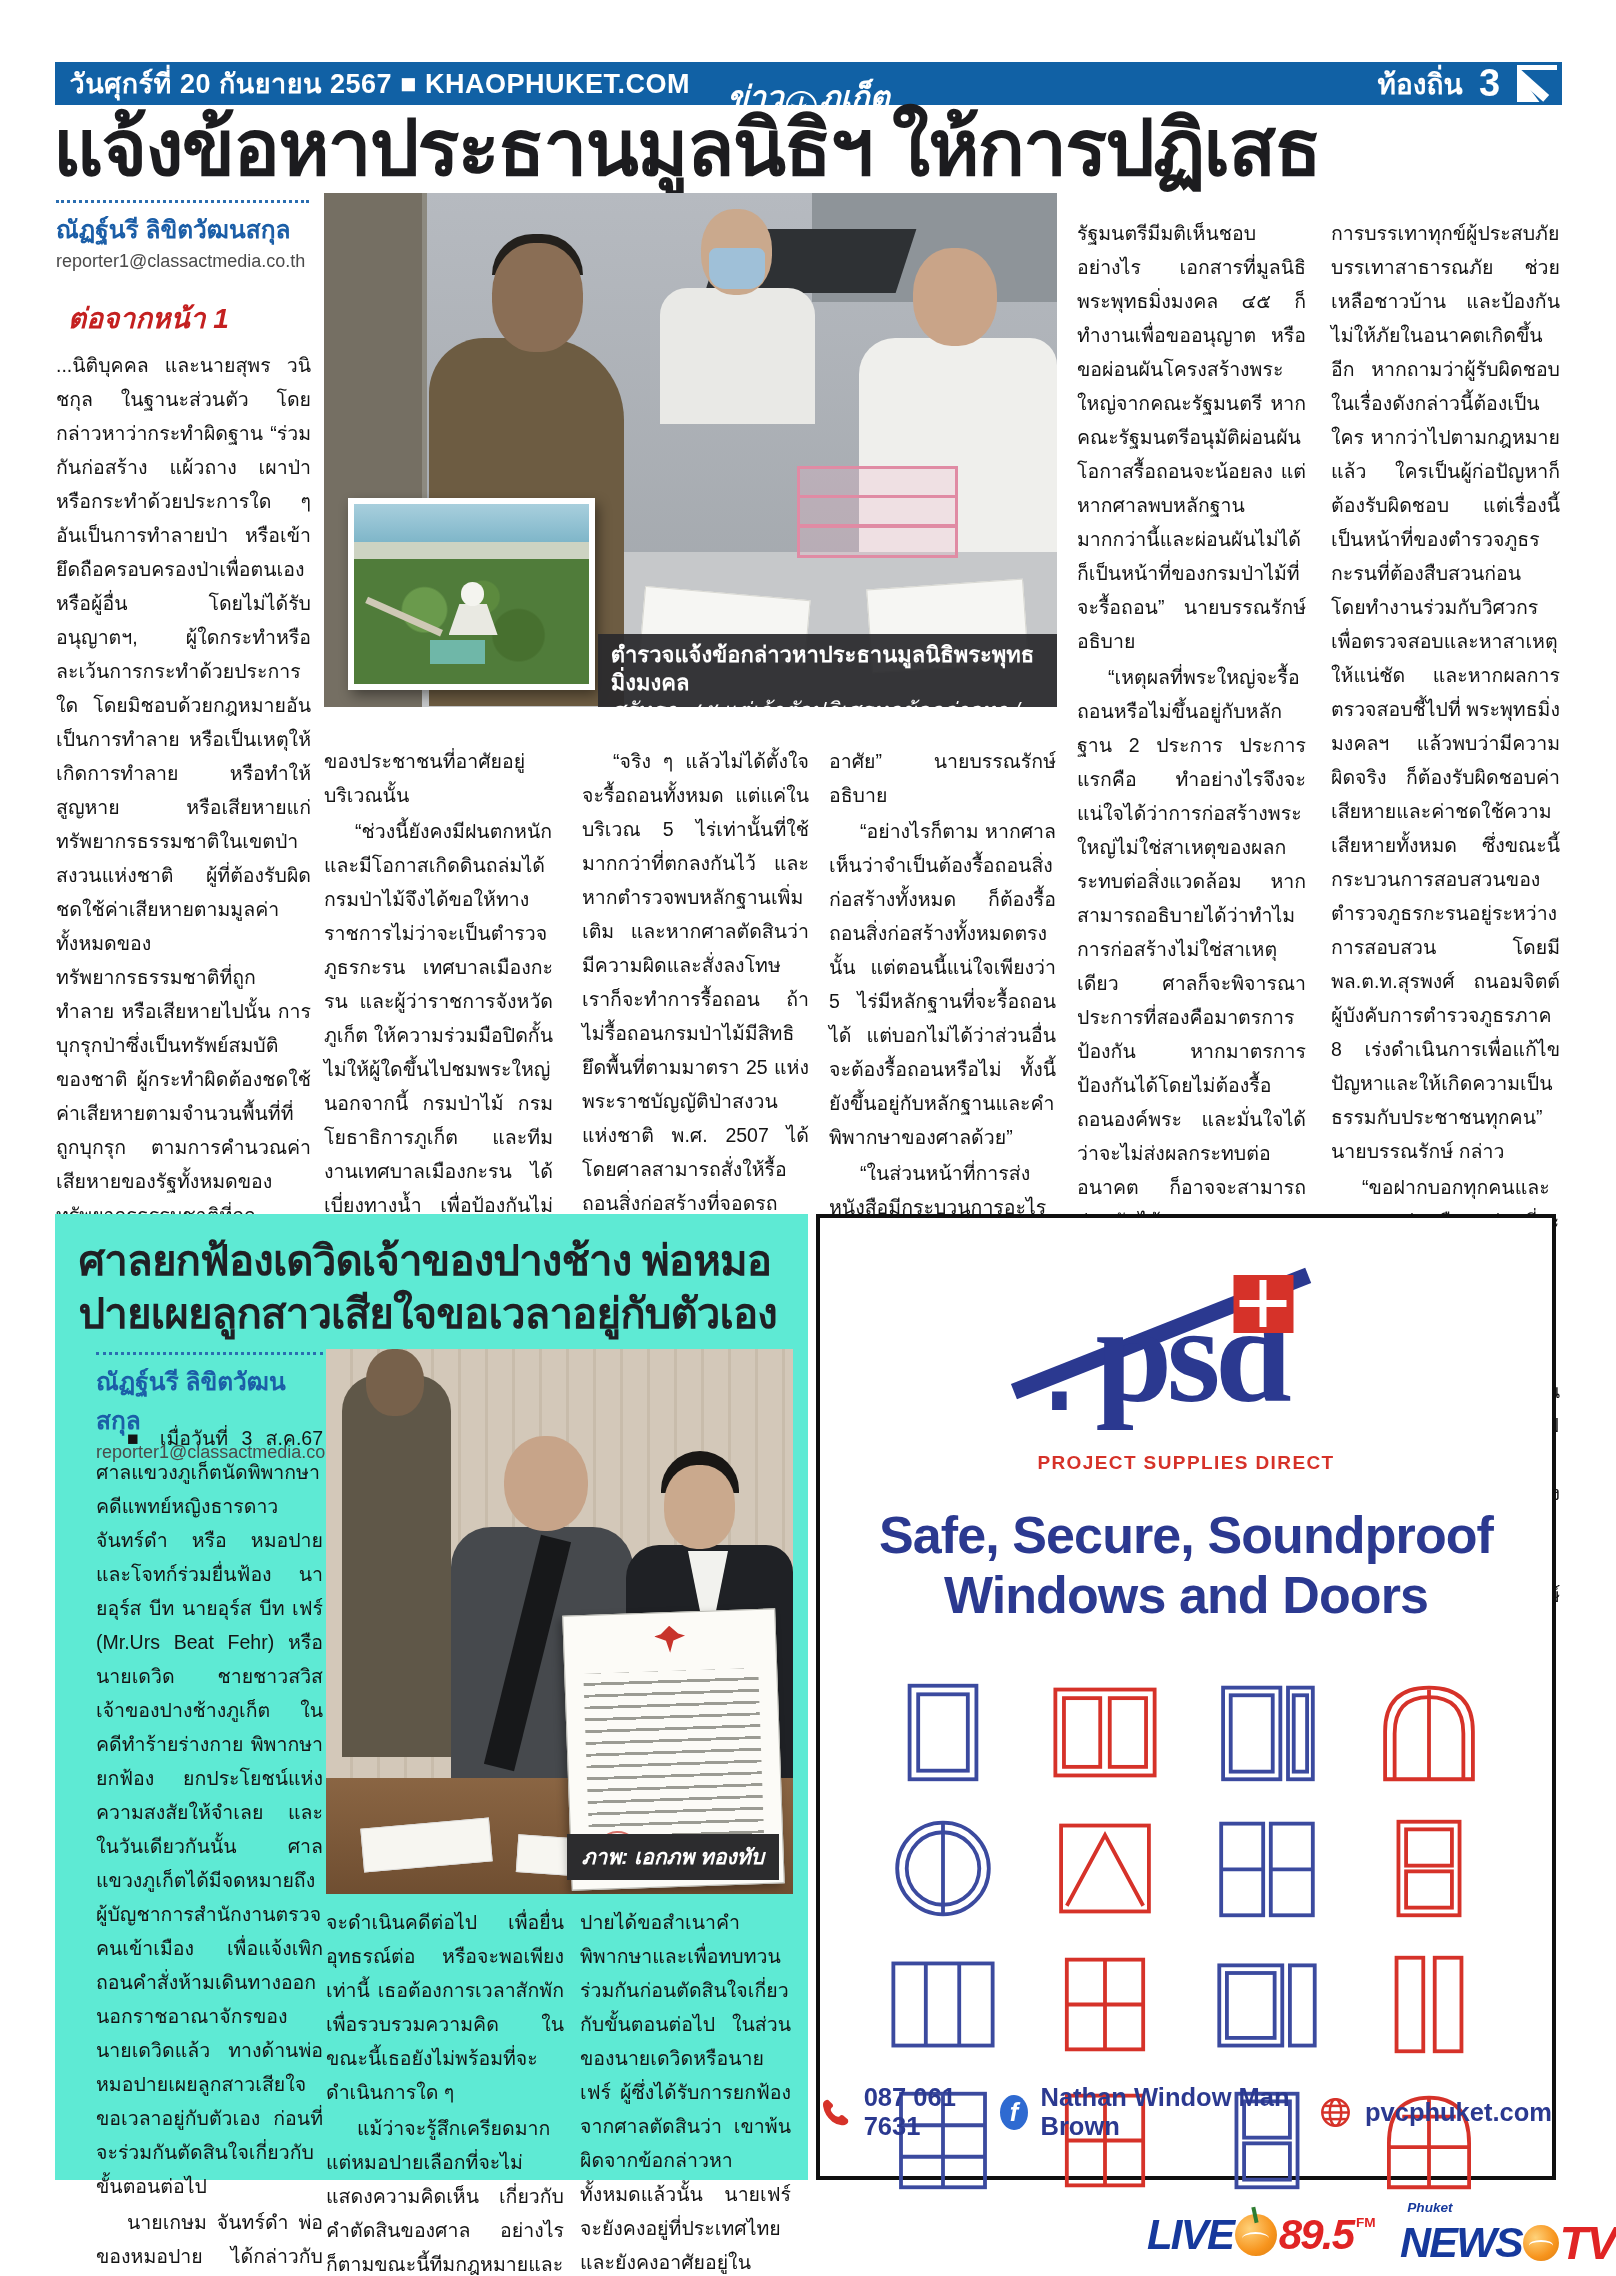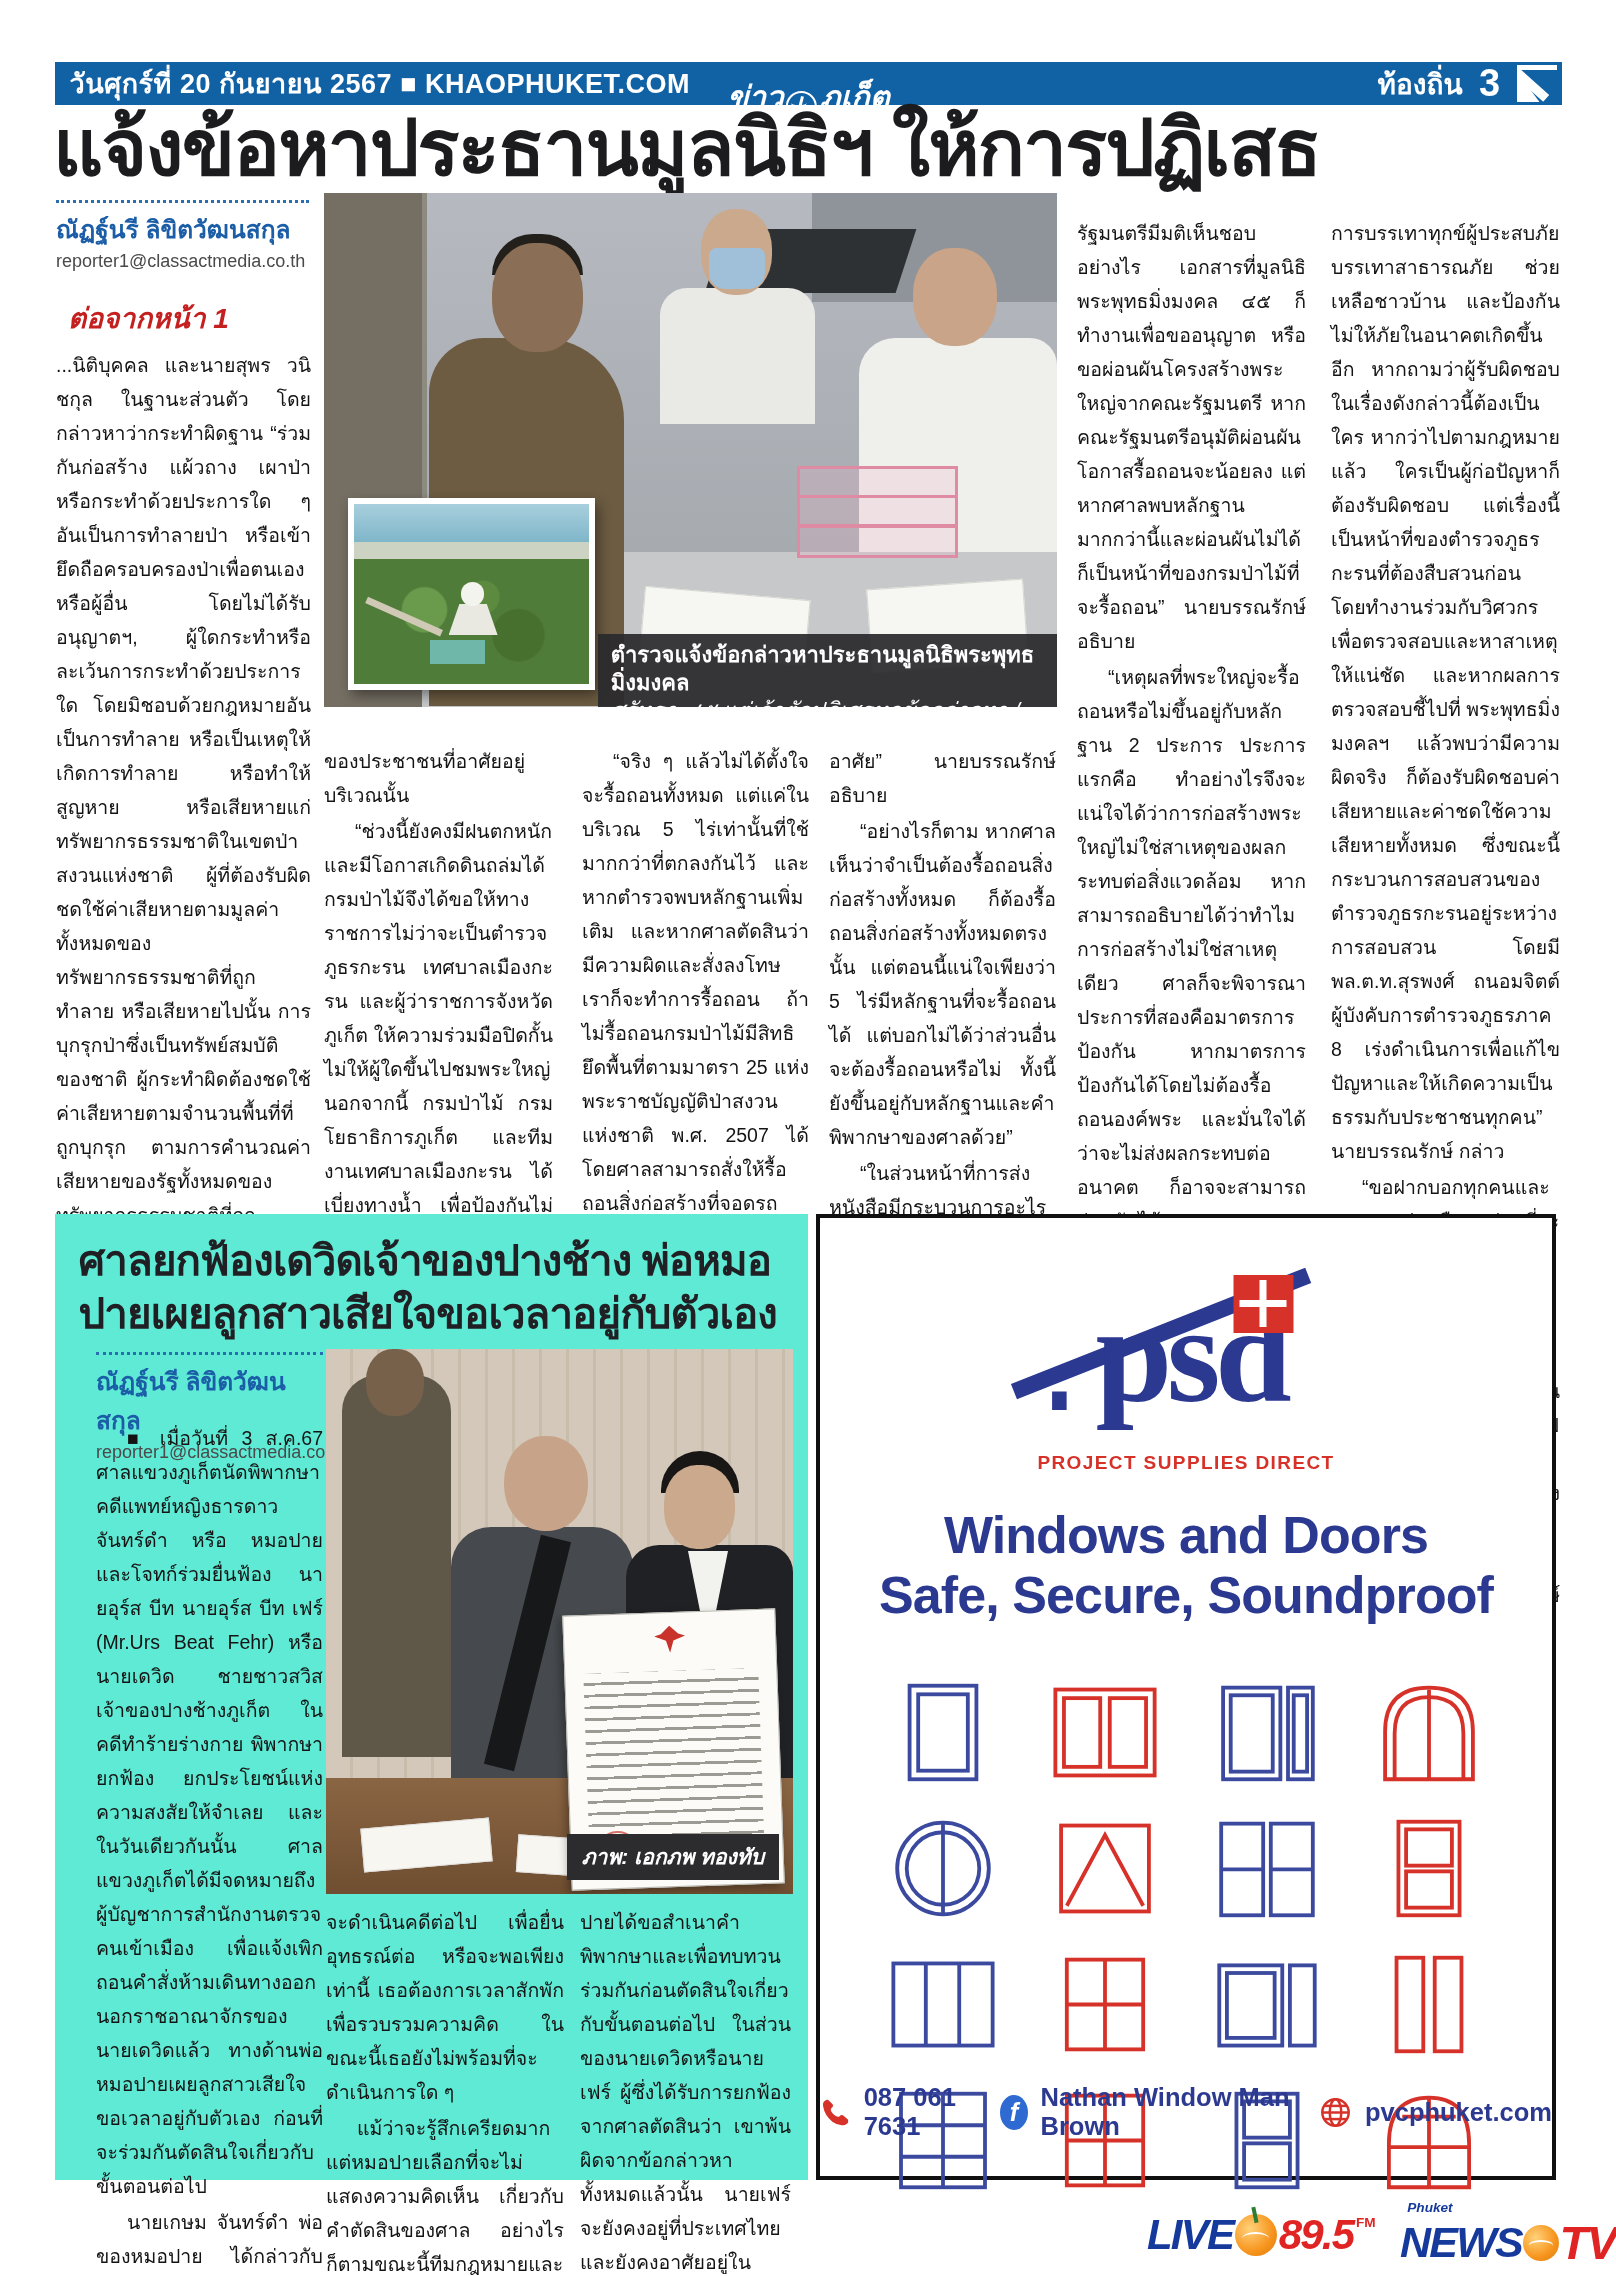--- a/index.html
+++ b/index.html
@@ -296,22 +296,22 @@
     <div class="ad-logo">
       <svg class="ad-roof" viewBox="0 0 392 170">
         <path d="M6 150 L330 22" stroke="#2b3990" stroke-width="18" fill="none"></path>
         <path d="M56 150 L56 240" stroke="#2b3990" stroke-width="16" fill="none"></path>
       </svg>
       <div class="ad-brand">psd</div>
       <div class="ad-window"></div>
       <div class="ad-sub">PROJECT SUPPLIES DIRECT</div>
     </div>
     <div class="ad-tagline">
+      <div>Safe, Secure, Soundproof</div>
       <div>Windows and Doors</div>
-      <div>Safe, Secure, Soundproof</div>
     </div>
     <div class="win-grid">
         <div class="win-cell">
           <svg viewBox="0 0 120 110" width="115" height="105" fill="none" stroke="#3b4a9f" stroke-width="4">
             <rect x="25" y="6" width="70" height="98"></rect>
             <rect x="34" y="15" width="52" height="80"></rect>
           </svg>
         </div>
         <div class="win-cell">
           <svg viewBox="0 0 120 110" width="115" height="105" fill="none" stroke="#d63229" stroke-width="4">

